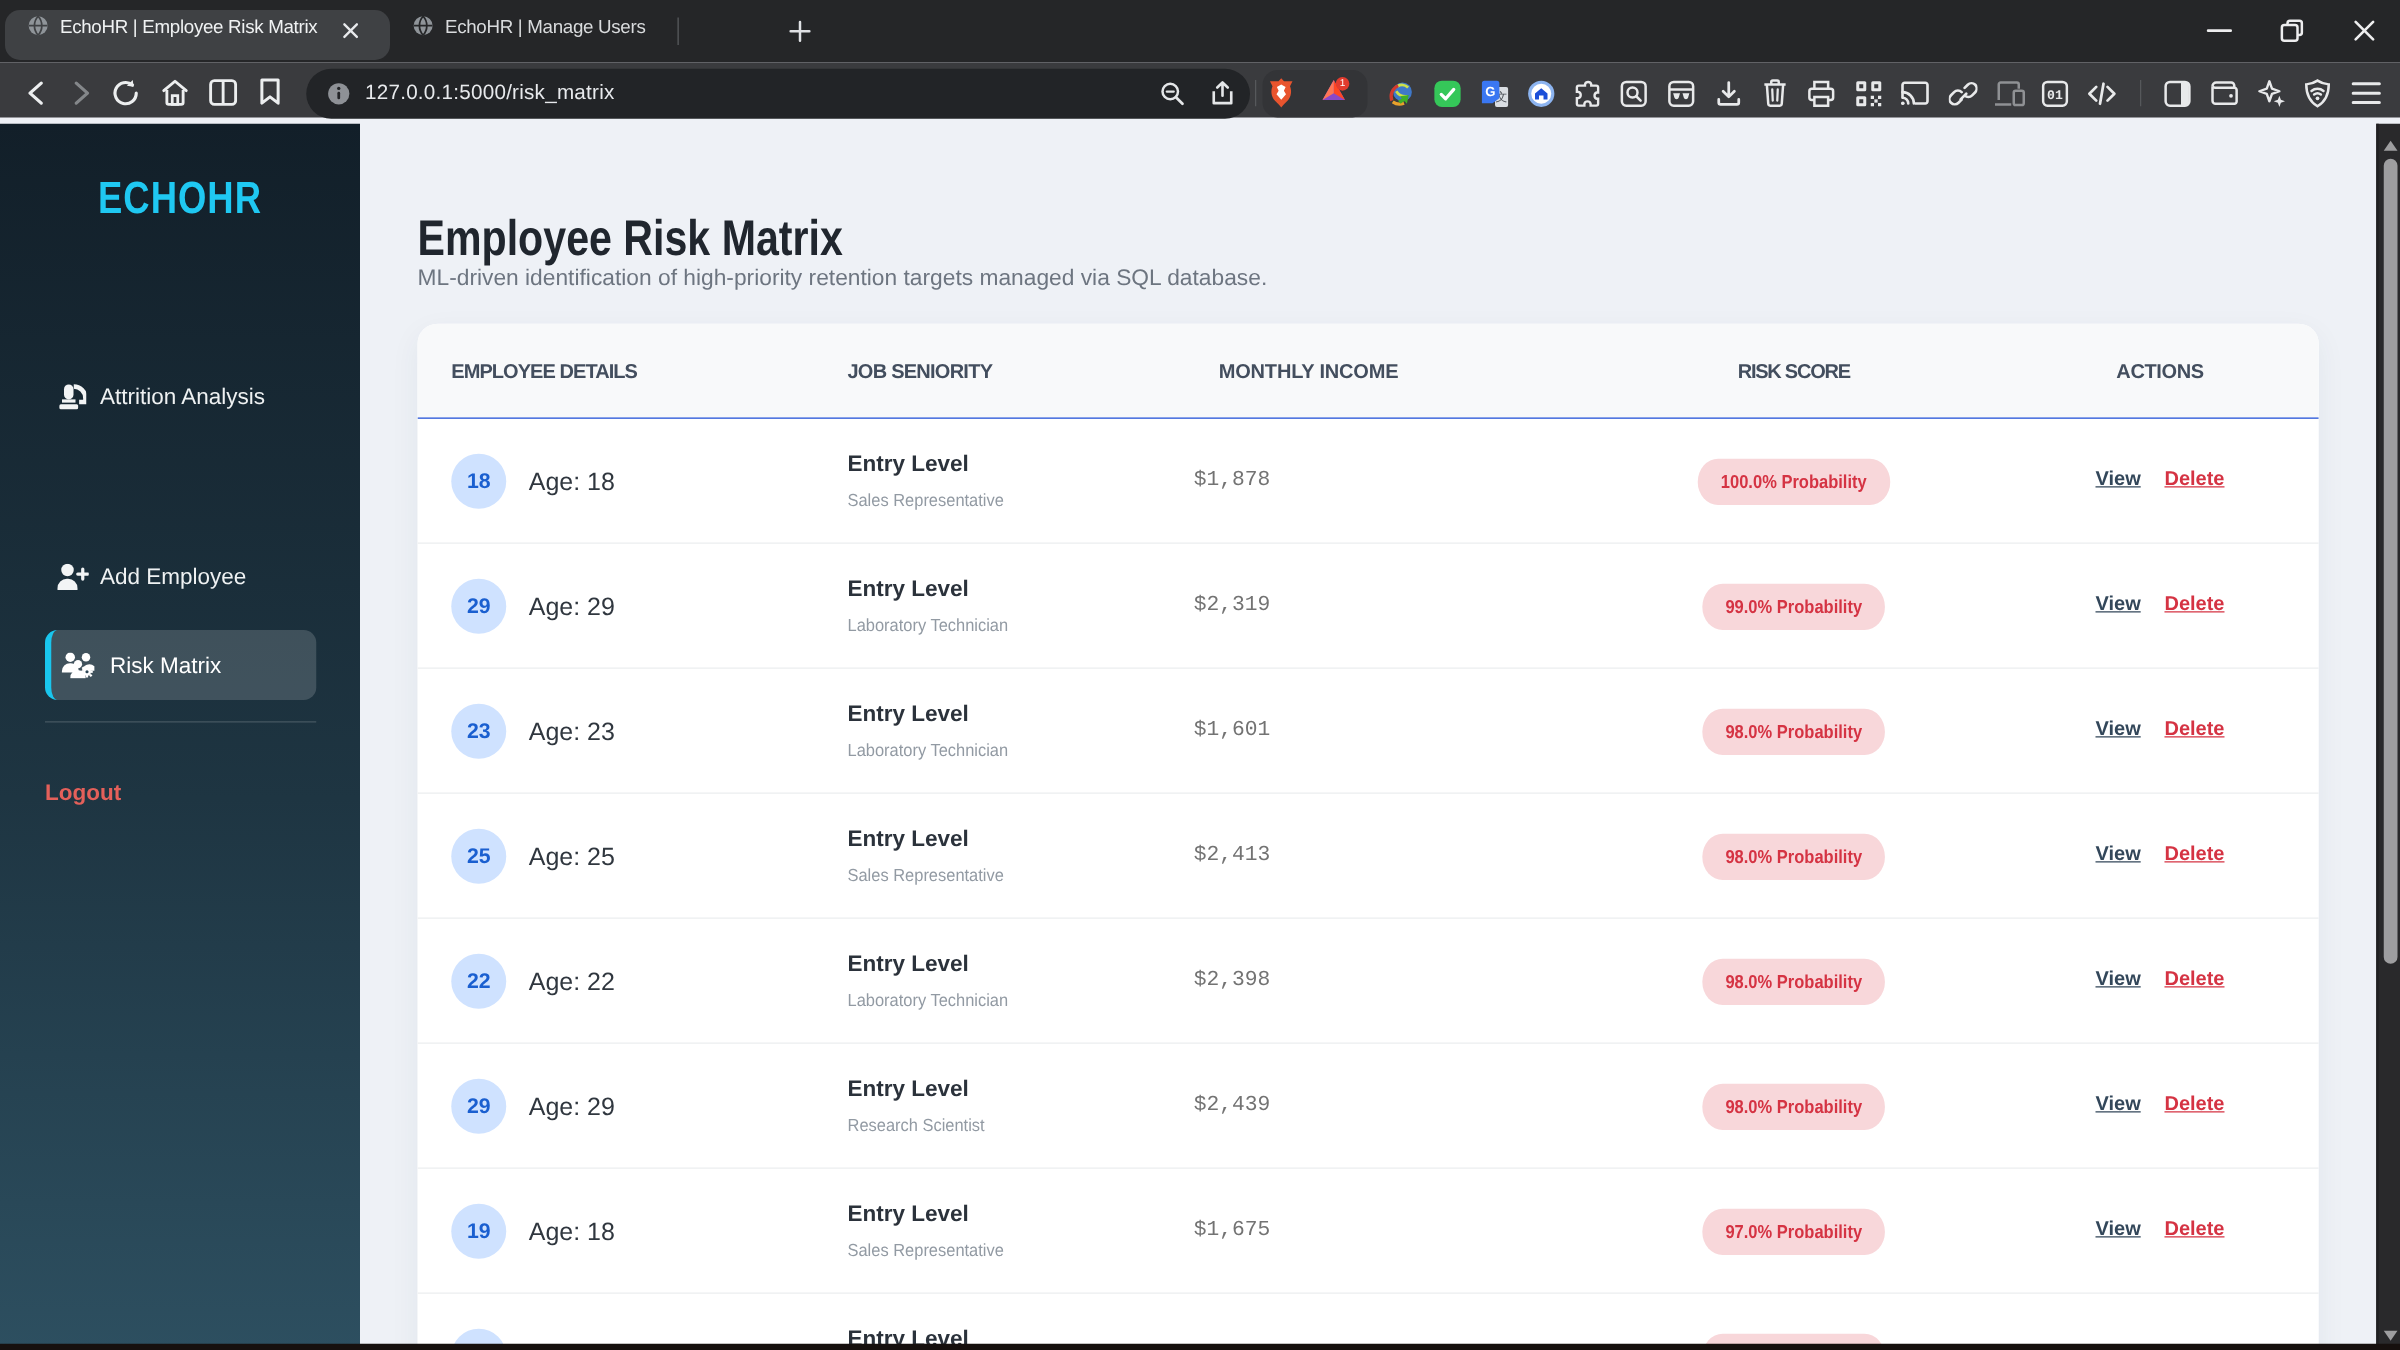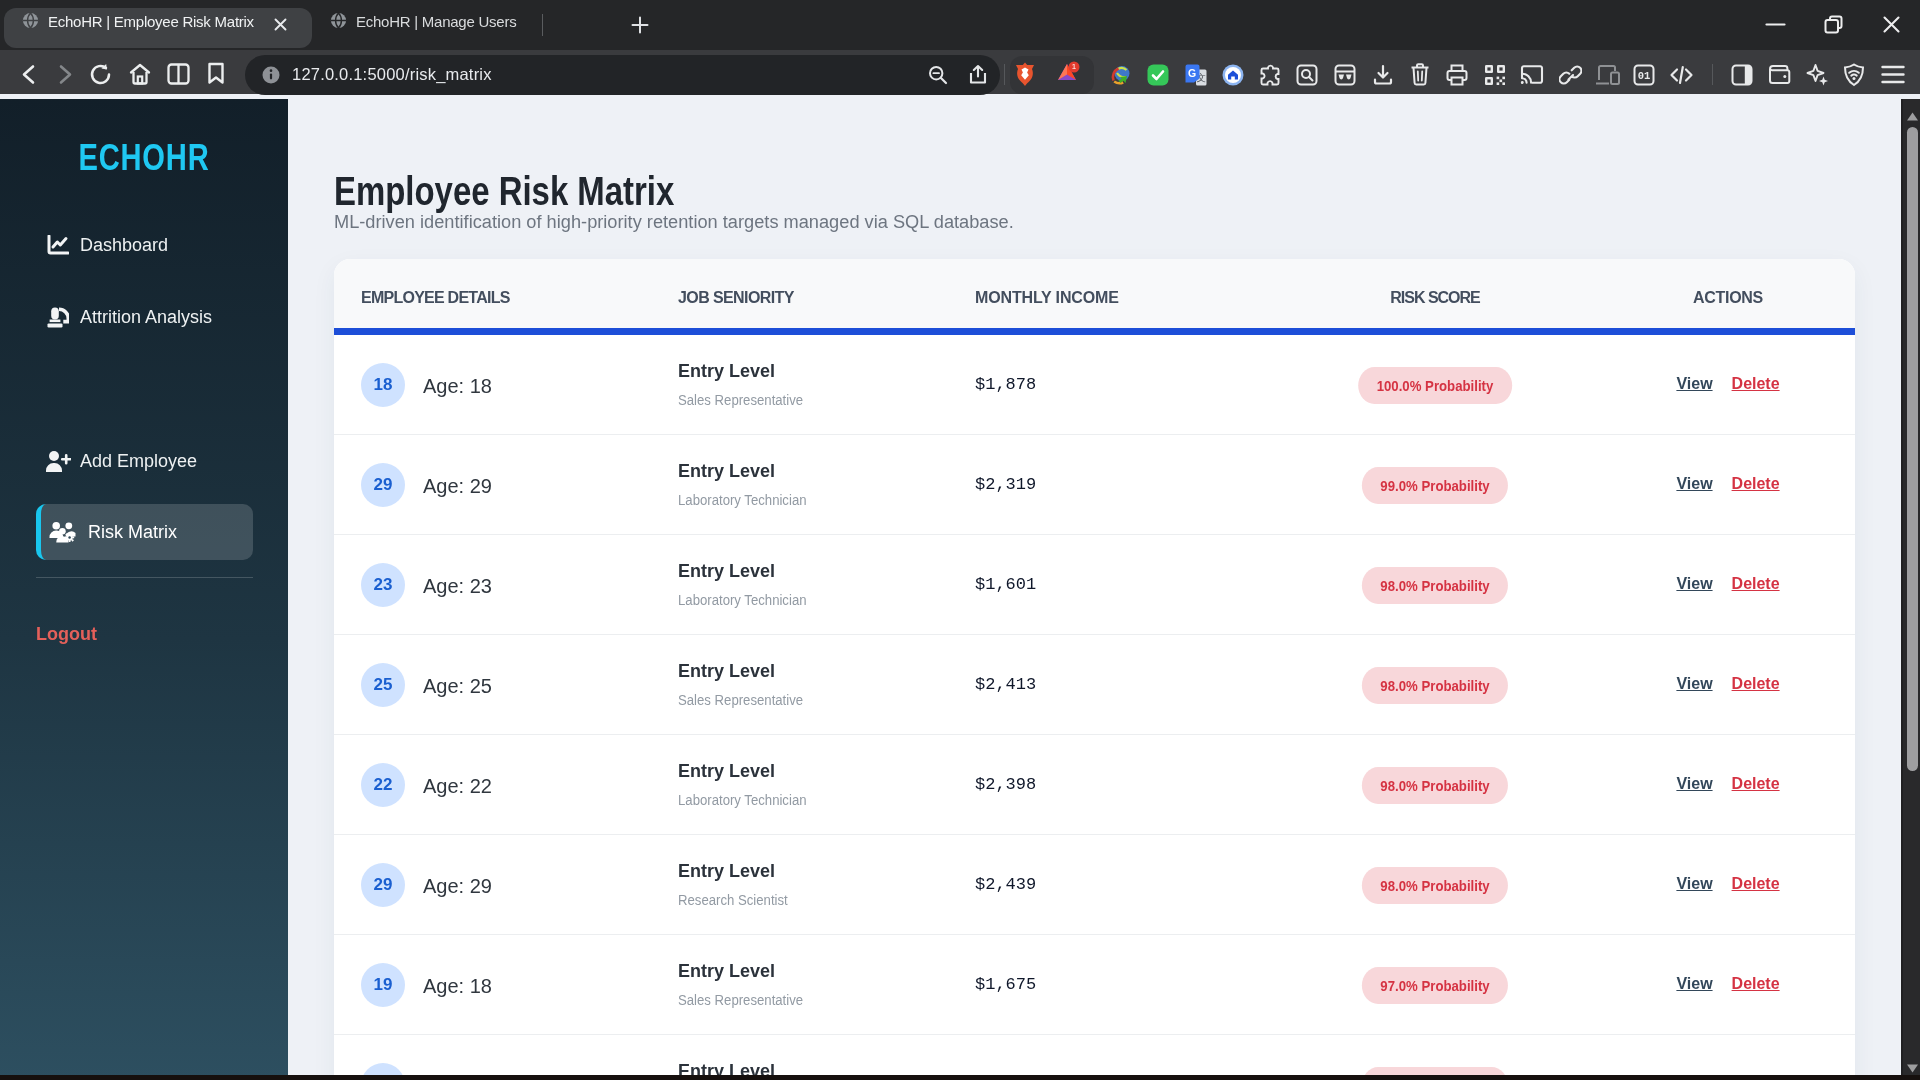--- a/index.html
+++ b/index.html
@@ -33,30 +33,30 @@
   #sdivider { position:absolute; left:36px; top:478px; width:217px; height:1px; background:rgba(255,255,255,0.18); }
   #logout { position:absolute; left:36px; top:525px; font-size:18px; font-weight:bold; color:#e4605a;text-align:right; }
 
   
   #h1 { position:absolute; left:334px; top:70px; font-size:40px; font-weight:bold; color:#20262e; letter-spacing:0px; transform:scaleX(0.823); transform-origin:0 0; white-space:nowrap; }
   #sub { position:absolute; left:334px; top:113px; font-size:18px; color:#6d7580; transform:scaleX(1.012); transform-origin:0 0; white-space:nowrap; }
 
   #card { position:absolute; left:334px; top:160px; width:1521px; height:1081px;
     background:#ffffff; border-radius:16px; box-shadow:0 8px 24px rgba(40,60,90,0.06); overflow:hidden; }
   #thead { position:absolute; left:0; top:0; width:1521px; height:76px; background:#f8f9fa;
-    border-bottom:7px solid #1d4ed8; }
+    border-bottom:1px solid #1d4ed8; }
   .th { position:absolute; top:30px; font-size:16px; font-weight:bold; color:#434e5e; }
   .trow { position:absolute; left:0; width:1521px; height:100px; border-bottom:1px solid #eceef0; }
   .badge { position:absolute; left:27px; top:28px; width:44px; height:44px; border-radius:50%;
     background:#cfe2ff; color:#1a5fd0; font-weight:bold; font-size:17px;
     display:flex; align-items:center; justify-content:center; }
   .agetxt { position:absolute; left:89px; top:40px; font-size:20px; color:#30373f; }
   .job1 { position:absolute; left:344px; top:26px; font-size:18px; font-weight:bold; color:#2b323b; }
   .job2 { position:absolute; left:344px; top:57px; font-size:14px; color:#929aa3; transform:scaleX(0.94); transform-origin:0 0; }
-  .inc { position:absolute; left:641px; top:40px; font-family:"Liberation Mono", monospace; font-size:17px; color:#0f172a; }
+  .inc { position:absolute; left:621px; top:40px; font-family:"Liberation Mono", monospace; font-size:17px; color:#737373; }
   .pill { position:absolute; left:1101px; top:32px; transform:translateX(-50%) scaleX(0.88); height:37px; border-radius:18.5px;
     background:#f8d7da; color:#d53343; font-size:15px; font-weight:bold;
     display:flex; align-items:center; padding:0 21px; white-space:nowrap; }
   .acts { position:absolute; left:1394px; top:40px; transform:translateX(-50%); white-space:nowrap; font-size:16px; font-weight:bold; }
   .acts .v { color:#33475a; text-decoration:underline; margin-right:19px; }
   .acts .d { color:#d53343; text-decoration:underline; }
 
   
   #sbar { position:absolute; left:1901px; top:0; width:19px; height:981px; background:#29292b; border-left:2px solid #202022; }
   #sthumb { position:absolute; left:3.5px; top:28px; width:11px; height:644px; background:#9e9ea0; border-radius:6px; }
@@ -253,26 +253,20 @@
         <circle cx="11" cy="15.6" r="1.5" fill="#e8e9ea"></circle>
       </svg>
     <svg class="ic abs" style="left:1881px;top:15px" width="24" height="19" viewBox="0 0 24 19">
         <path d="M1.5 2 h21 M1.5 9.5 h21 M1.5 17 h21" stroke="#e8e9ea" stroke-width="2.4" stroke-linecap="round"></path>
       </svg>
   </g></div>
 
   <div id="page">
     <div id="sidebar">
       <div id="logo">ECHOHR</div>
-      <div class="mitem" id="mi1" style="top:118px"><span class="micon">
-        <svg class="ic" width="22" height="20" viewBox="0 0 22 20">
-            <path d="M2 1 V16.5 a1.5 1.5 0 0 0 1.5 1.5 H21" fill="none" stroke="#f2f4f5" stroke-width="3" stroke-linecap="round"></path>
-            <path d="M6 12 L10.3 7 L13.3 10 L19 3.6" fill="none" stroke="#f2f4f5" stroke-width="3" stroke-linecap="round" stroke-linejoin="round"></path>
-          </svg>
-      </span>Dashboard</div>
       <div class="mitem" id="mi2" style="top:190px"><span class="micon">
         <svg class="ic" width="22" height="21" viewBox="0 0 22 21">
             <path d="M12 2.2 a9.3 9.3 0 0 1 9.3 9.3 V14.6 h-5" fill="none" stroke="#f2f4f5" stroke-width="3.6"></path>
             <rect x="4.2" y="0.5" width="7.6" height="12" rx="3.8" fill="#f2f4f5"></rect>
             <rect x="2.6" y="12.5" width="10.8" height="2.6" fill="#f2f4f5"></rect>
             <rect x="0.5" y="16.4" width="15" height="4" rx="1.2" fill="#f2f4f5"></rect>
           </svg>
       </span>Attrition Analysis</div>
       <div class="mitem" id="mi4" style="top:334px"><span class="micon">
         <svg class="ic" width="26" height="21" viewBox="0 0 26 21">

